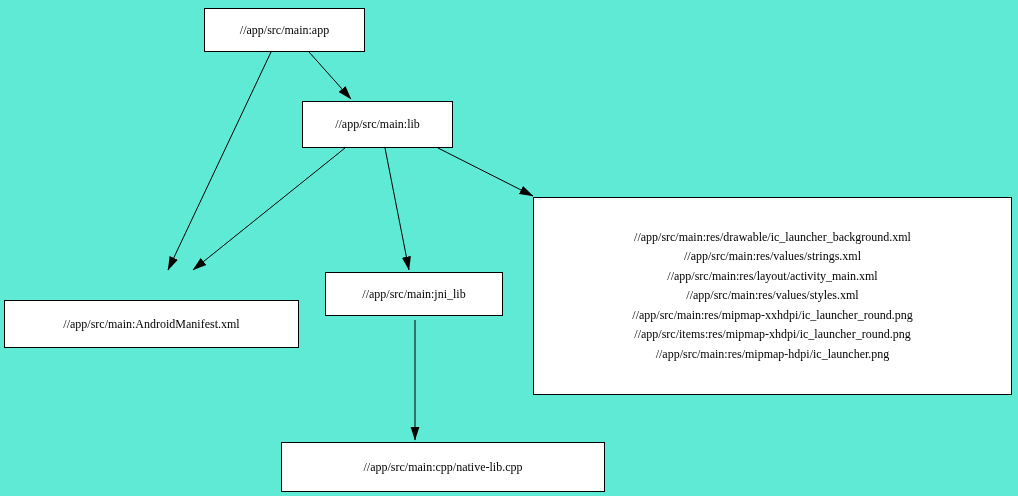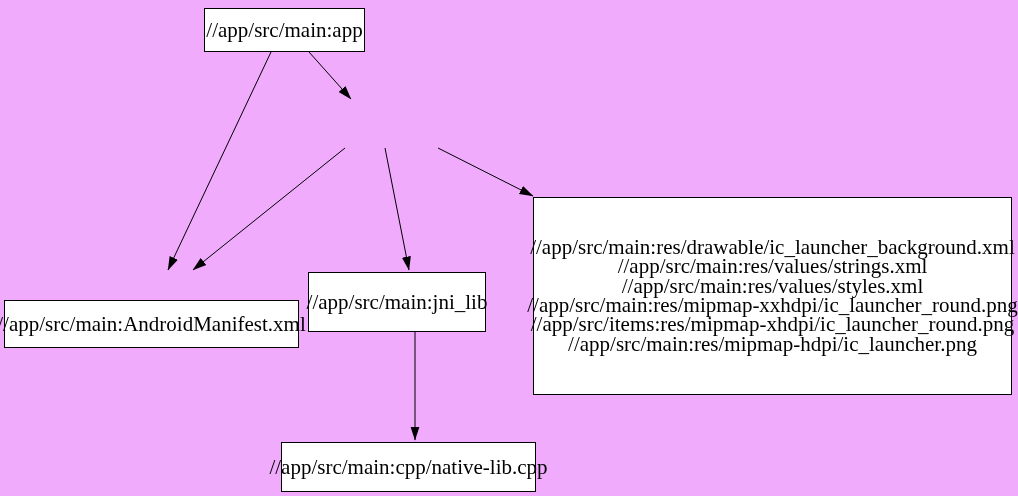--- a/index.html
+++ b/index.html
@@ -4,23 +4,23 @@
 <style>
   html, body {
     margin: 0;
     padding: 0;
     background: #ffffff;
   }
   .canvas {
     position: relative;
     width: 1018px;
     height: 496px;
-    background: #f0abfc;
+    background: #5eead4;
     font-family: "Liberation Serif", "DejaVu Serif", serif;
-    font-size: 21px;
+    font-size: 12px;
     color: #000000;
     overflow: hidden;
   }
   .edges-layer {
     position: absolute;
     left: 0;
     top: 0;
     width: 1018px;
     height: 496px;
   }
@@ -60,35 +60,39 @@
     <line x1="345" y1="148" x2="193" y2="270" stroke="#000000" stroke-width="1" marker-end="url(#arrow)"></line>
     <line x1="385" y1="148" x2="409" y2="270" stroke="#000000" stroke-width="1" marker-end="url(#arrow)"></line>
     <line x1="438" y1="148" x2="533" y2="196" stroke="#000000" stroke-width="1" marker-end="url(#arrow)"></line>
     <line x1="415" y1="320" x2="415" y2="440" stroke="#000000" stroke-width="1" marker-end="url(#arrow)"></line>
   </svg>
 
   <div class="node" style="left:204px; top:8px; width:161px; height:44px;">
     <span class="line">//app/src/main:app</span>
   </div>
 
+  <div class="node" style="left:302px; top:101px; width:151px; height:47px;">
+    <span class="line">//app/src/main:lib</span>
+  </div>
 
   <div class="node" style="left:4px; top:272px; width:295px; height:48px;margin-top:28px;">
     <span class="line">//app/src/main:AndroidManifest.xml</span>
   </div>
 
-  <div class="node" style="left:308px; top:272px; width:178px; height:60px;">
+  <div class="node" style="left:325px; top:272px; width:178px; height:44px;">
     <span class="line">//app/src/main:jni_lib</span>
   </div>
 
   <div class="node multiline" style="left:533px; top:197px; width:479px; height:198px;">
     <span class="line">//app/src/main:res/drawable/ic_launcher_background.xml</span>
     <span class="line">//app/src/main:res/values/strings.xml</span>
+    <span class="line">//app/src/main:res/layout/activity_main.xml</span>
     <span class="line">//app/src/main:res/values/styles.xml</span>
     <span class="line">//app/src/main:res/mipmap-xxhdpi/ic_launcher_round.png</span>
     <span class="line">//app/src/items:res/mipmap-xhdpi/ic_launcher_round.png</span>
     <span class="line">//app/src/main:res/mipmap-hdpi/ic_launcher.png</span>
   </div>
 
-  <div class="node" style="left:281px; top:442px; width:255px; height:50px;">
+  <div class="node" style="left:281px; top:442px; width:324px; height:50px;">
     <span class="line">//app/src/main:cpp/native-lib.cpp</span>
   </div>
 
 </div>
 
 </body></html>

